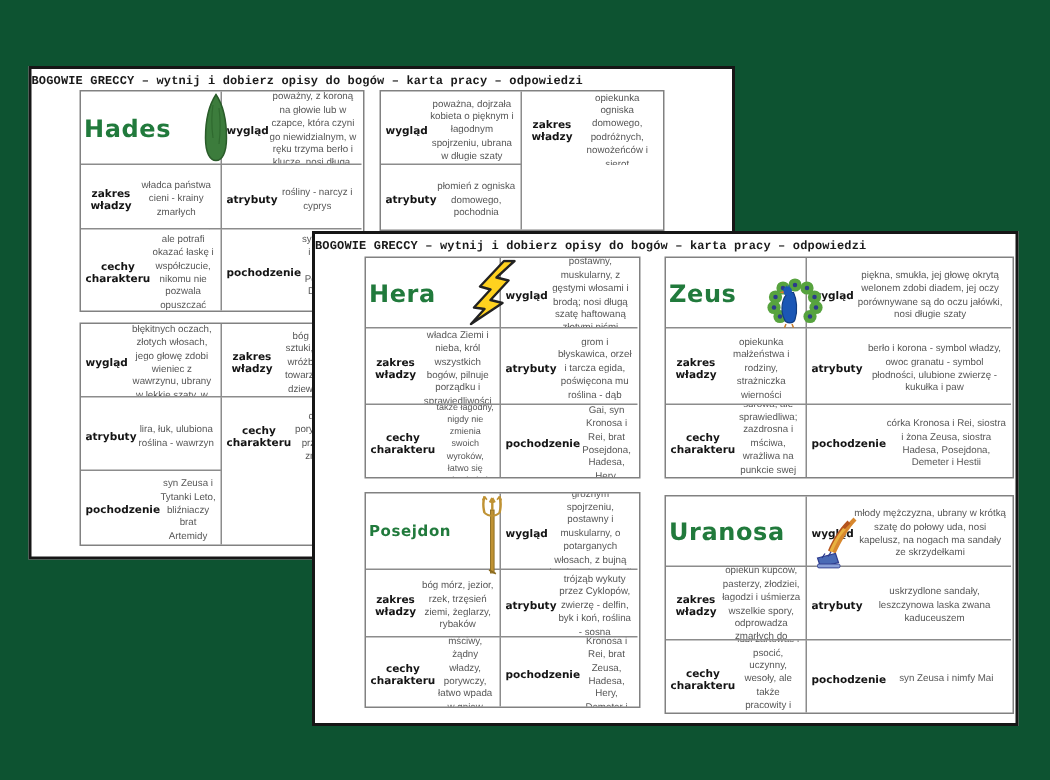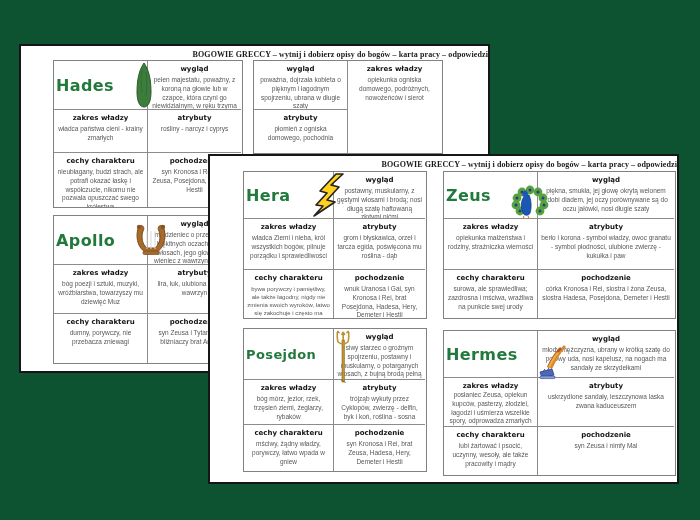--- a/index.html
+++ b/index.html
@@ -8,32 +8,32 @@
     background:#0d5331;
     font-family:"Liberation Sans", sans-serif;
   }
   .page{
     position:absolute;background:#ffffff;border:2px solid #161616;
     box-sizing:border-box;
   }
   .page-back{left:19px;top:44px;width:471px;height:329px;z-index:1;}
   .page-front{left:208px;top:154px;width:471px;height:330px;z-index:2;}
   .page-header{
-    position:absolute;top:4px;left:0;right:0;text-align:right;
-    font-family:Liberation Serif, serif;
+    position:absolute;top:4px;left:0;right:0;text-align:left;
+    font-family:Liberation Mono, monospace;
     font-size:8px;font-weight:bold;color:#1a1a1a;letter-spacing:.1px;
     white-space:nowrap;
   }
   .card{
     position:absolute;display:grid;
     border:1px solid #818181;background:#fff;box-sizing:content-box;
   }
   .cell{
     border-right:1px solid #8c8c8c;border-bottom:1px solid #8c8c8c;
-    display:flex;flex-direction:column;align-items:center;
+    display:flex;flex-direction:row;align-items:center;
     padding:3px 3px 1px 3px;box-sizing:border-box;overflow:hidden;
     text-align:center;
   }
   .cell:nth-child(2n){border-right:none;}
   .cell.last-row{border-bottom:none;}
   .cell-label{
     font-family:"DejaVu Sans", sans-serif;
     font-size:7px;font-weight:bold;color:#141414;margin-top:1px;
   }
   .cell-text{
@@ -42,21 +42,21 @@
   }
   .name-cell{
     flex-direction:row;align-items:center;
     gap:19px;position:relative;overflow:visible;padding:2px;
   }
   .god-name{
     font-family:"DejaVu Sans", sans-serif;
     font-weight:bold;color:#217a3c;letter-spacing:.4px;
     font-size:16px;white-space:nowrap;
   }
-  .god-name.md{font-size:13px;}
+  .god-name.md{font-size:10px;}
   .icon{flex:0 0 auto;}
   
   #card-hades   {left:32px; top:14px;  width:188px; grid-template-columns:94px 93px; grid-template-rows:49px 43px 54px;}
   #card-hestia  {left:232px;top:14px;  width:188px; grid-template-columns:94px 93px; grid-template-rows:49px 43px;}
   #card-apollo  {left:32px; top:169px; width:188px; grid-template-columns:94px 93px; grid-template-rows:49px 49px 49px;}
   #card-zeus    {left:33px; top:15px;  width:182px; grid-template-columns:90px 91px; grid-template-rows:47px 51px 48px;}
   #card-hera    {left:233px;top:15px;  width:231px; grid-template-columns:94px 136px;grid-template-rows:47px 51px 48px;}
   #card-posejdon{left:33px; top:172px; width:182px; grid-template-columns:90px 91px; grid-template-rows:51px 45px 46px;}
   #card-hermes  {left:233px;top:174px; width:231px; grid-template-columns:94px 136px;grid-template-rows:47px 49px 48px;}
 </style>
@@ -105,30 +105,20 @@
       <div class="cell-label">zakres władzy</div>
       <div class="cell-text">opiekunka ogniska domowego, podróżnych, nowożeńców i sierot</div>
     </div>
     <div class="cell last-row">
       <div class="cell-label">atrybuty</div>
       <div class="cell-text">płomień z ogniska domowego, pochodnia</div>
     </div>
   </div>
 
   <div class="card" id="card-apollo">
-    <div class="cell name-cell">
-      <span class="god-name">Apollo</span>
-      <svg class="icon" width="34" height="34" viewBox="0 0 34 34">
-        <path d="M5 3 C1 12 3 24 11 29 L23 29 C31 24 33 12 29 3 C25 1 23 5 25 8 C27 14 26 21 21 25 L13 25 C8 21 7 14 9 8 C11 5 9 1 5 3Z" fill="#a66a2c" stroke="#7c4a1a" stroke-width="1"></path>
-        <circle cx="5" cy="4" r="2.2" fill="#8a5526"></circle>
-          <circle cx="29" cy="4" r="2.2" fill="#8a5526"></circle>
-        <path d="M13 8 L13 26 M17 8 L17 26 M21 8 L21 26" stroke="#d9d9d9" stroke-width="1"></path>
-        <rect x="9" y="28" width="16" height="3.5" rx="1.5" fill="#a66a2c" stroke="#7c4a1a" stroke-width="0.7"></rect>
-      </svg>
-    </div>
     <div class="cell">
       <div class="cell-label">wygląd</div>
       <div class="cell-text">młodzieniec o przepięknych błękitnych oczach, złotych włosach, jego głowę zdobi wieniec z wawrzynu, ubrany w lekkie szaty, w ręku trzyma łuk i strzały</div>
     </div>
     <div class="cell">
       <div class="cell-label">zakres władzy</div>
       <div class="cell-text">bóg poezji i sztuki, muzyki, wróżbiarstwa, towarzyszy mu dziewięć Muz</div>
     </div>
     <div class="cell">
       <div class="cell-label">atrybuty</div>
@@ -259,21 +249,21 @@
       <div class="cell-text">mściwy, żądny władzy, porywczy, łatwo wpada w gniew</div>
     </div>
     <div class="cell last-row">
       <div class="cell-label">pochodzenie</div>
       <div class="cell-text">syn Kronosa i Rei, brat Zeusa, Hadesa, Hery, Demeter i Hestii</div>
     </div>
   </div>
 
   <div class="card" id="card-hermes">
     <div class="cell name-cell">
-      <span class="god-name">Hermes</span>
+      <span class="god-name">Uranosa</span>
       <svg class="icon" width="30" height="36" viewBox="0 0 30 36" style="position:relative;top:8px;">
         <path d="M27 1 C20 8 15 15 11 23 L15 25 C19 17 23 9 29 3 Z" fill="#d8882f"></path>
         <path d="M23 3 C17 9 13 16 10 23 L12 24 C15 17 19 10 25 5 Z" fill="#b5541e"></path>
         <path d="M20 8 C16 13 13 18 11 23 L13 24 C15 19 18 13 22 9 Z" fill="#e8b13f"></path>
         <path d="M3 28 L15 25 L17 31 L5 34 Z" fill="#4a6ab5" stroke="#2c3a8c" stroke-width="0.8"></path>
         <path d="M6 28 L8 25 M10 27 L12 24" stroke="#2c3a8c" stroke-width="0.9"></path>
         <rect x="3" y="32" width="15" height="2.6" rx="1" fill="#8aa0d8" stroke="#2c3a8c" stroke-width="0.6"></rect>
       </svg>
     </div>
     <div class="cell">

